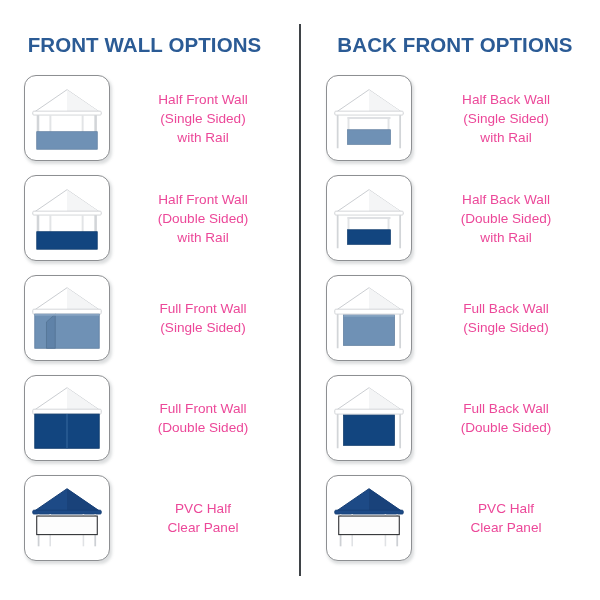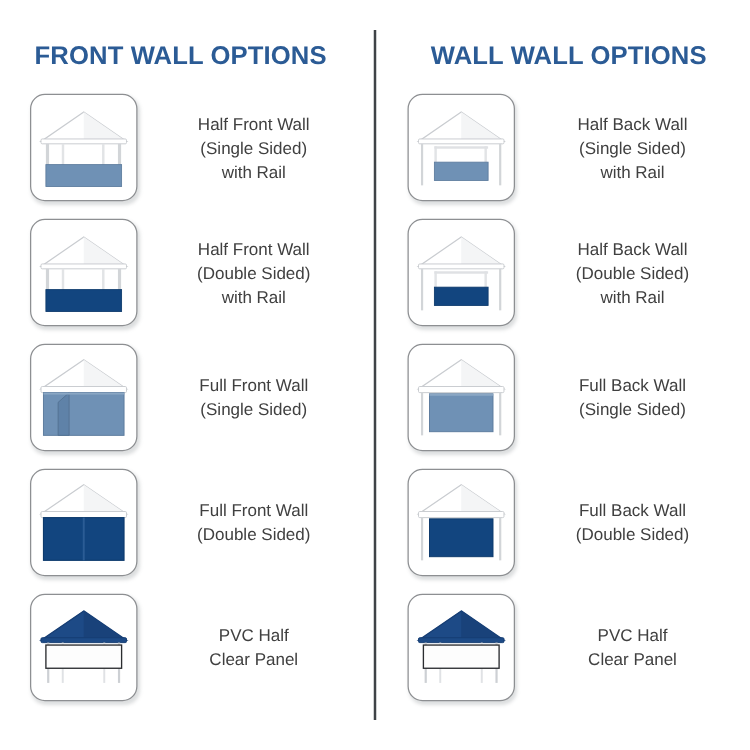--- a/index.html
+++ b/index.html
@@ -72,21 +72,21 @@
     box-shadow: 1.5px 2.5px 3px rgba(140,145,150,0.30);
     box-sizing: border-box;
     overflow: hidden;
     position: relative;
   }
   .thumb svg { display: block; width: 100%; height: 100%; }
 
   .label {
     flex: 1 1 auto;
     text-align: center;
-    color: #404040;
+    color: #ec4899;
     font-size: 13.6px;
     line-height: 19px;
     padding-left: 6px;
   }
   .label .ln { display: block; white-space: nowrap; }
 </style>
 </head>
 <body>
 
 <div id="page">
@@ -189,21 +189,21 @@
           <div class="label">
             <span class="ln">PVC Half</span>
             <span class="ln">Clear Panel</span>
           </div>
         </div>
 
       </div>
     </div>
 
     <div class="column col-right">
-      <div class="col-title">WALL WALL OPTIONS</div>
+      <div class="col-title">BACK FRONT OPTIONS</div>
 
       <div class="rows">
 
         <div class="row">
           <div class="thumb">
             <svg viewBox="0 0 86 86">
               <path d="M43 14 L78 38 L8 38 Z" fill="#ffffff" stroke="#c9ccd0" stroke-width="1"></path>
               <path d="M43 14 L78 38 L43 38 Z" fill="#f4f5f6"></path>
               <rect x="8" y="36" width="70" height="4" rx="1" fill="#ffffff" stroke="#c9ccd0" stroke-width="0.8"></rect>
               <rect x="10" y="40" width="1.8" height="34" fill="#d2d5d8"></rect>

